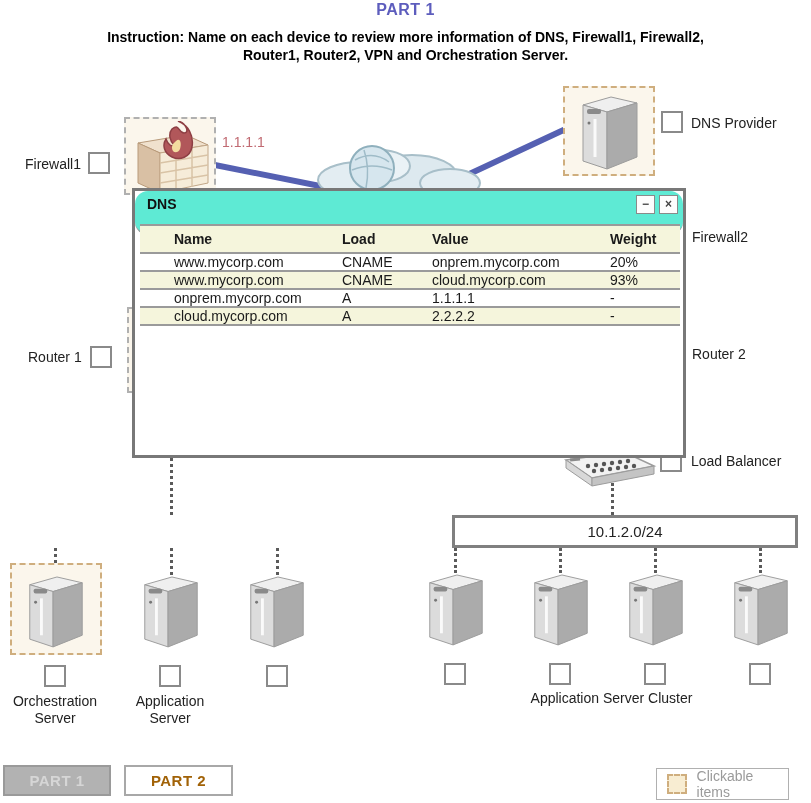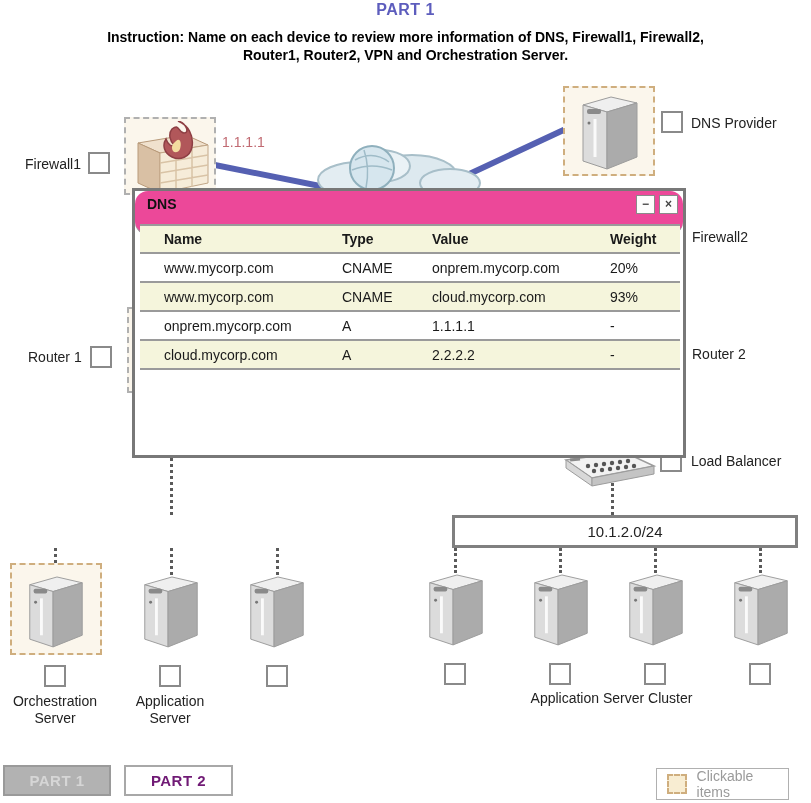--- a/index.html
+++ b/index.html
@@ -17,39 +17,39 @@
   .checkbox { width:22px; height:22px; background:#fff; border:2px solid #8a8a8a; }
   .devlabel { font-size:14px; color:#222; white-space:nowrap; }
   .dashedbox { border:2px dashed #b0b0b0; background:#fbf6ec; }
   .dashedbox.orange { border-color:#cfae7e; }
 
   
   .conn-v { width:0; border-left:3px dotted #5a5a5a; }
 
   
   .dialog { left:132px; top:188px; width:554px; height:270px; background:#fff; border:3px solid #787878; z-index:5; }
-  .dialog-titlebar { position:relative; height:44px; background:#ec4899; border-bottom:2px solid #9a9a9a;border-radius:13px; }
+  .dialog-titlebar { position:relative; height:44px; background:#5eead4; border-bottom:2px solid #9a9a9a;border-radius:13px; }
   .dialog-title { position:absolute; left:12px; top:5px; font-size:14px; font-weight:bold; color:#111; }
   .winbtn { position:absolute; top:4px; width:19px; height:19px; background:#fdfdfd; border:1px solid #8a8a8a; font-size:12px; font-weight:bold; color:#444; text-align:center; line-height:17px; cursor:default; }
   .btn-min { right:28px; }
   .btn-close { right:5px; }
 
   table.dns { position:absolute; left:5px; top:33px; width:540px; border-collapse:collapse; table-layout:fixed; font-size:14px; }
-  table.dns td { height:29px; padding-left:0; border:2px solid #9a9a9a; border-left:none; border-right:none; }
+  table.dns td { height:18px; padding-left:0; border:2px solid #9a9a9a; border-left:none; border-right:none; }
   table.dns tr.hdr td { background:#f5f5dc; font-weight:bold; height:28px; }
   table.dns tr.alt td { background:#f5f5dc; }
-  table.dns td.c1 { padding-left:24px; }
+  table.dns td.c1 { padding-left:34px; }
 
   
   .subnet { border:3px solid #808080; background:#fff; text-align:center; font-size:15px; color:#222; line-height:28px; }
 
   
   .footer-btn { text-align:center; font-weight:bold; font-size:15px; line-height:27px; letter-spacing:.5px; }
   .part1 { background:#b2b2b2; border:2px solid #9a9a9a; color:#d6d6d6; }
-  .part2 { background:#fff; border:2px solid #a8a8a8; color:#701a75; }
+  .part2 { background:#fff; border:2px solid #a8a8a8; color:#a16207; }
 
   .legendbox { border:1px solid #b0b0b0; background:#fff; display:flex; align-items:center; gap:10px; padding-left:10px; }
   .legend-swatch { width:20px; height:20px; border:2px dashed #cfae7e; background:#f8edd2; }
   .legend-text { font-size:14px; color:#9a9a9a; }
 
   .srv-label { font-size:14px; color:#222; text-align:center; line-height:17px; }
   svg { display:block; }
 </style>
 </head>
 <body>
@@ -119,21 +119,21 @@
     <table class="dns">
       <colgroup>
           <col style="width:202px">
           <col style="width:90px">
           <col style="width:178px">
           <col style="width:70px">
         </colgroup>
       <tbody>
           <tr class="hdr">
         <td class="c1">Name</td>
-        <td>Type</td>
+        <td>Load</td>
         <td>Value</td>
         <td>Weight</td>
       </tr>
       <tr>
         <td class="c1">www.mycorp.com</td>
         <td>CNAME</td>
         <td>onprem.mycorp.com</td>
         <td>20%</td>
       </tr>
       <tr class="alt">

